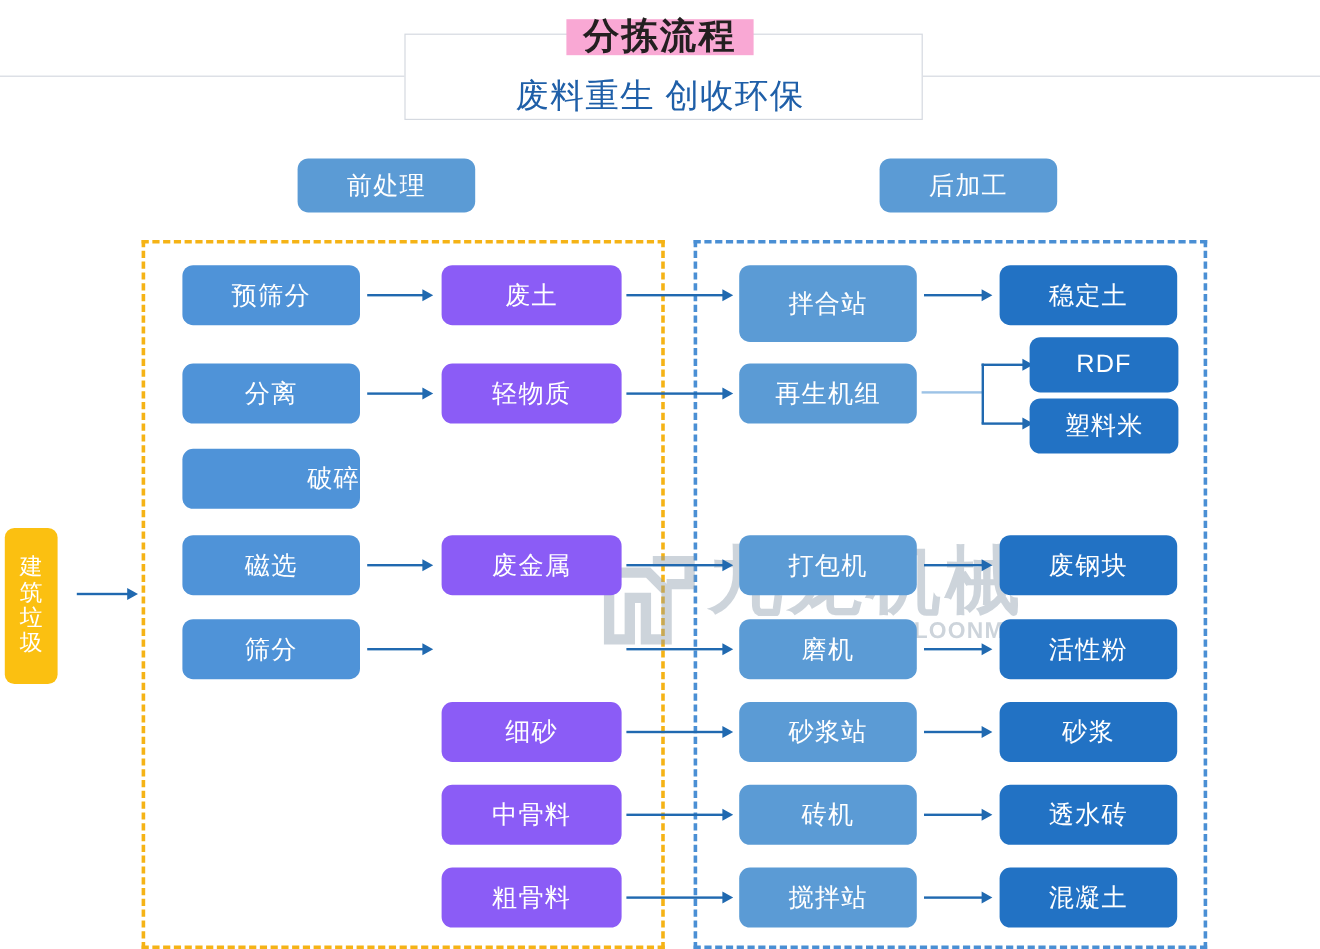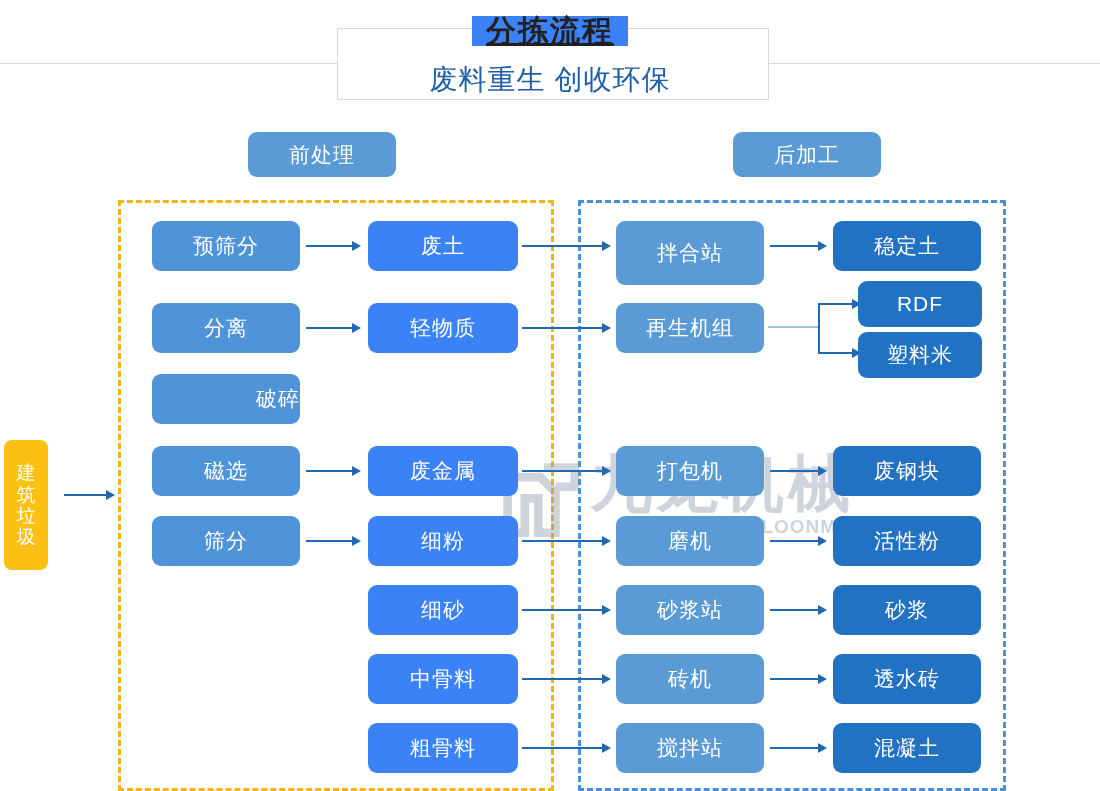--- a/index.html
+++ b/index.html
@@ -21,21 +21,21 @@
   .title-rule.left{left:0px;width:337px;}
   .title-rule.right{left:769px;width:331px;}
 
   .title-main{
     position:absolute;left:0;top:16px;width:1100px;text-align:center;
     font-size:30px;font-weight:bold;color:#231f20;letter-spacing:2px;
     line-height:1;
     z-index:6;
   }
   .title-main .tm-inner{
-    display:inline-block;background:#3b82f6;padding:0 14px;text-decoration:underline;
+    display:inline-block;background:#f9a8d4;padding:0 14px;
   }
   .title-sub{
     position:absolute;left:0;top:66px;width:1100px;text-align:center;
     font-size:28px;color:#1f5fa8;letter-spacing:1px;line-height:1;
     z-index:6;
   }
   .title-sub .ts-inner{
     display:inline-block;background:#ffffff;padding:0 14px;
   }
 
@@ -64,21 +64,21 @@
   .input-box span{display:block;writing-mode:horizontal-tb;width:1em;}
 
   
   .node{
     position:absolute;border-radius:9px;
     display:flex;align-items:center;justify-content:center;
     color:#ffffff;font-size:21px;letter-spacing:1px;white-space:nowrap;
     z-index:4;
   }
   .node.stage1{background:#4f93d8;}
-  .node.material{background:#3b82f6;text-align:center;}
+  .node.material{background:#8b5cf6;text-align:center;}
   .node.machine{background:#5b9bd5;}
   .node.product{background:#2272c4;}
 
   
   .conn{position:absolute;z-index:3;}
   .conn .ln{position:absolute;background:#2069b0;height:2px;}
   .conn .vl{position:absolute;background:#2069b0;width:2px;}
   .arrowhead{
     position:absolute;width:0;height:0;
     border-top:5px solid transparent;border-bottom:5px solid transparent;
@@ -159,23 +159,20 @@
 
   <div class="node material" style="left:368px;top:221px;width:150px;height:50px;">
     <span>废土</span>
     </div>
   <div class="node material" style="left:368px;top:303px;width:150px;height:50px;">
     <span>轻物质</span>
     </div>
   <div class="node material" style="left:368px;top:446px;width:150px;height:50px;">
     <span>废金属</span>
     </div>
-  <div class="node material" style="left:368px;top:516px;width:150px;height:50px;">
-    <span>细粉</span>
-    </div>
   <div class="node material" style="left:368px;top:585px;width:150px;height:50px;">
     <span>细砂</span>
     </div>
   <div class="node material" style="left:368px;top:654px;width:150px;height:50px;">
     <span>中骨料</span>
     </div>
   <div class="node material" style="left:368px;top:723px;width:150px;height:50px;">
     <span>粗骨料</span>
     </div>
 

